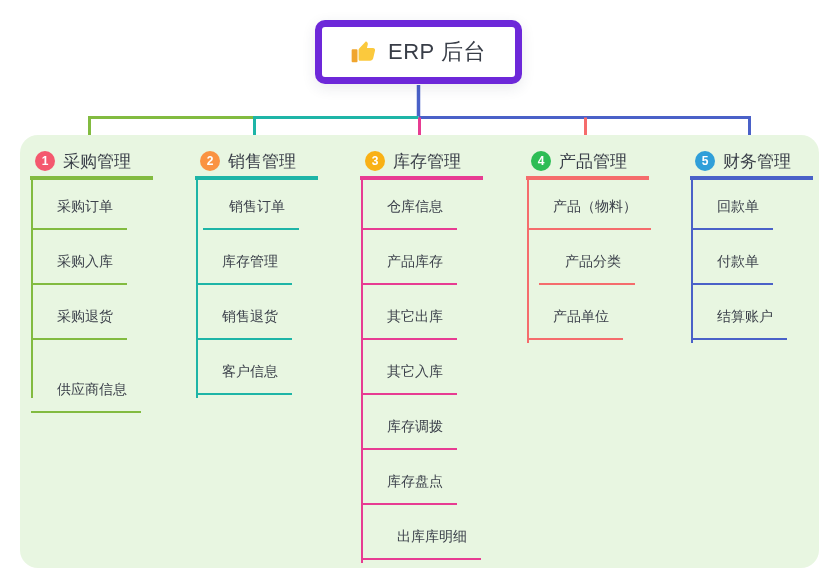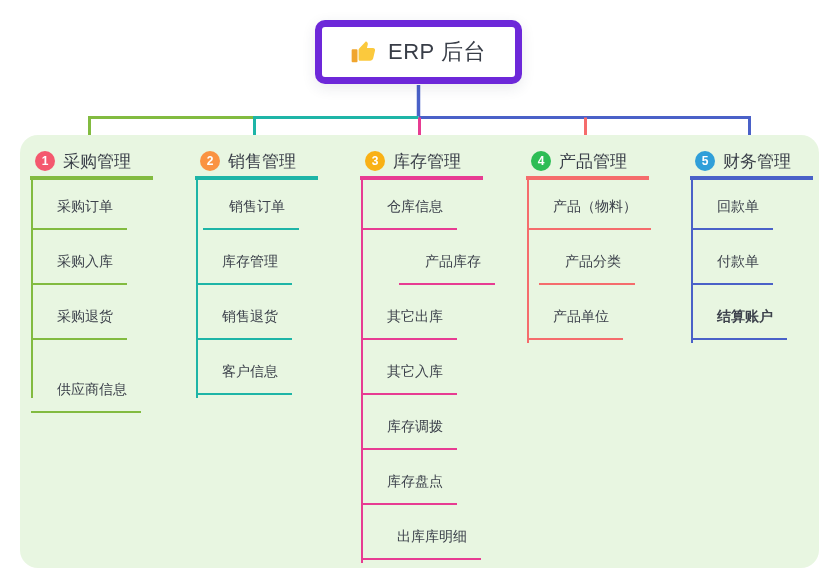--- a/index.html
+++ b/index.html
@@ -87,36 +87,36 @@
       <div class="item" style="left: 196px; top: 196px; border-bottom-color: rgb(30, 181, 167); margin-left: 7px;">销售订单</div>
       <div class="item" style="left: 196px; top: 251px; border-bottom-color: rgb(30, 181, 167);">库存管理</div>
       <div class="item" style="left: 196px; top: 306px; border-bottom-color: rgb(30, 181, 167);">销售退货</div>
       <div class="item" style="left: 196px; top: 361px; border-bottom-color: rgb(30, 181, 167); text-align: center;">客户信息</div>
       <div class="branch-head" style="left: 360px; top: 146px; width: 118px; border-bottom-color: rgb(231, 60, 146);">
         <span class="badge" style="background: rgb(249, 177, 21);">3</span>
         <span class="branch-label">库存管理</span>
       </div>
       <div class="vline" style="left: 361px; top: 180px; height: 383px; background: rgb(231, 60, 146);"></div>
       <div class="item" style="left: 361px; top: 196px; border-bottom-color: rgb(231, 60, 146);">仓库信息</div>
-      <div class="item" style="left: 361px; top: 251px; border-bottom-color: rgb(231, 60, 146); margin-left: 38px;">产品库存</div>
+      <div class="item" style="left: 361px; top: 251px; border-bottom-color: rgb(231, 60, 146);">产品库存</div>
       <div class="item" style="left: 361px; top: 306px; border-bottom-color: rgb(231, 60, 146);">其它出库</div>
       <div class="item" style="left: 361px; top: 361px; border-bottom-color: rgb(231, 60, 146);">其它入库</div>
       <div class="item" style="left: 361px; top: 416px; border-bottom-color: rgb(231, 60, 146);">库存调拨</div>
       <div class="item" style="left: 361px; top: 471px; border-bottom-color: rgb(231, 60, 146);">库存盘点</div>
       <div class="item" style="left: 361px; top: 526px; border-bottom-color: rgb(231, 60, 146); padding-left: 36px;">出库库明细</div>
       <div class="branch-head" style="left: 526px; top: 146px; width: 118px; border-bottom-color: rgb(245, 108, 108);">
         <span class="badge" style="background: rgb(45, 189, 85);">4</span>
         <span class="branch-label">产品管理</span>
       </div>
       <div class="vline" style="left: 527px; top: 180px; height: 163px; background: rgb(245, 108, 108);"></div>
       <div class="item" style="left: 527px; top: 196px; border-bottom-color: rgb(245, 108, 108);">产品（物料）</div>
       <div class="item" style="left: 539px; top: 251px; border-bottom-color: rgb(245, 108, 108);">产品分类</div>
       <div class="item" style="left: 527px; top: 306px; border-bottom-color: rgb(245, 108, 108);">产品单位</div>
       <div class="branch-head" style="left: 690px; top: 146px; width: 118px; border-bottom-color: rgb(74, 97, 200);">
         <span class="badge" style="background: rgb(48, 159, 217);">5</span>
         <span class="branch-label">财务管理</span>
       </div>
       <div class="vline" style="left: 691px; top: 180px; height: 163px; background: rgb(74, 97, 200);"></div>
       <div class="item" style="left: 691px; top: 196px; border-bottom-color: rgb(74, 97, 200);">回款单</div>
       <div class="item" style="left: 691px; top: 251px; border-bottom-color: rgb(74, 97, 200);">付款单</div>
-      <div class="item" style="left: 691px; top: 306px; border-bottom-color: rgb(74, 97, 200); font-weight: bold;">结算账户</div>
+      <div class="item" style="left: 691px; top: 306px; border-bottom-color: rgb(74, 97, 200);">结算账户</div>
     </div>
 </div>
 
 </body></html>

